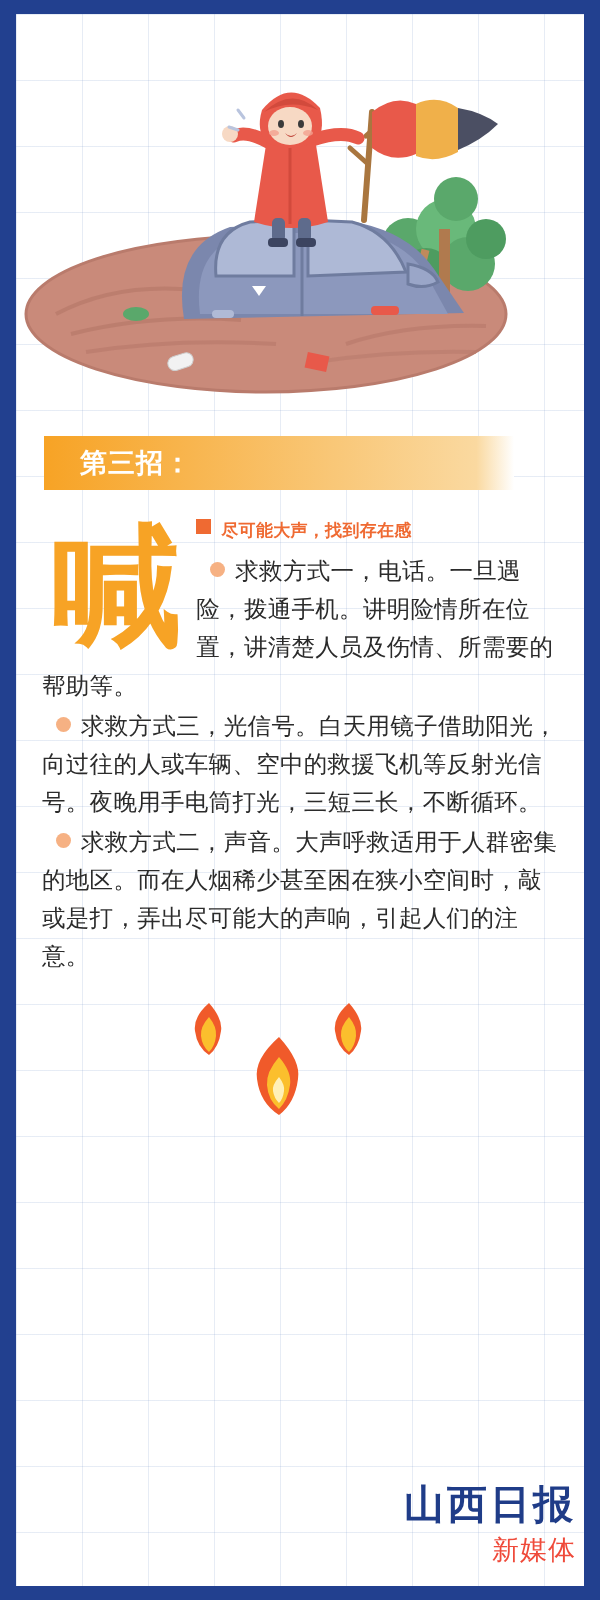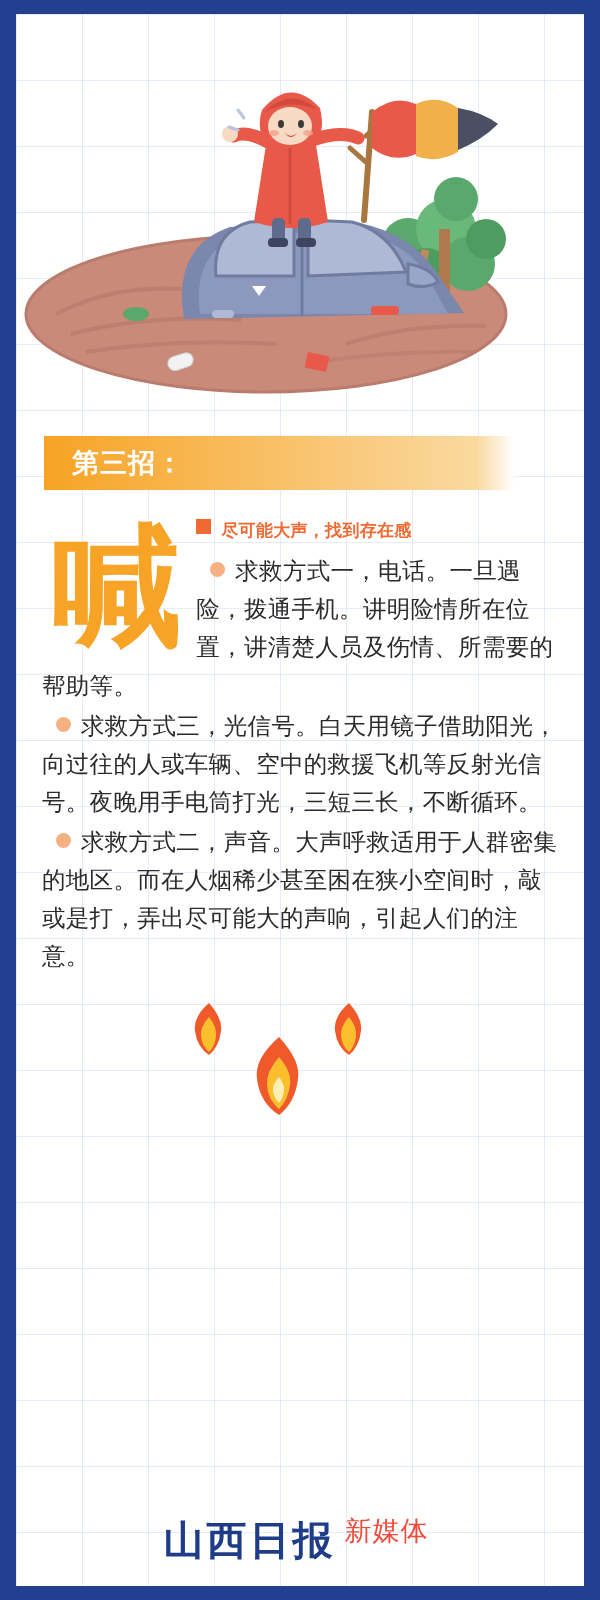--- a/index.html
+++ b/index.html
@@ -51,21 +51,21 @@
     height: 54px;
     background: linear-gradient(to right, #f7a325, #fad9a0 92%, #ffffff);
     display: flex;
     align-items: center;
   }
   .step-banner .step-text {
     color: #ffffff;
     font-size: 27px;
     font-weight: bold;
     letter-spacing: 1px;
-    margin-left: 28px;
+    margin-left: 36px;
   }
 
   
   .content {
     position: relative;
     margin: 28px 26px 0 26px;
     color: #2b2b2b;
     font-size: 23.5px;
     line-height: 1.62;
     letter-spacing: 0.3px;
@@ -134,22 +134,23 @@
   .fire.small1 { left: 170px; top: 6px; }
   .fire.small2 { left: 310px; top: 6px; }
   .fire.big    { left: 228px; top: 40px; }
 
   
   .footer {
     position: absolute;
     left: 0; right: 8px;
     bottom: 18px;
     display: flex;
-    align-items: flex-start;
+    align-items: flex-end;
     justify-content: center;
+    flex-direction: column;
   }
   .logo-cn {
     font-family: "DejaVu Serif", "Liberation Serif", serif;
     font-size: 40px;
     font-weight: bold;
     color: #1f3c88;
     letter-spacing: 3px;
   }
   .logo-sub {
     font-size: 27px;

